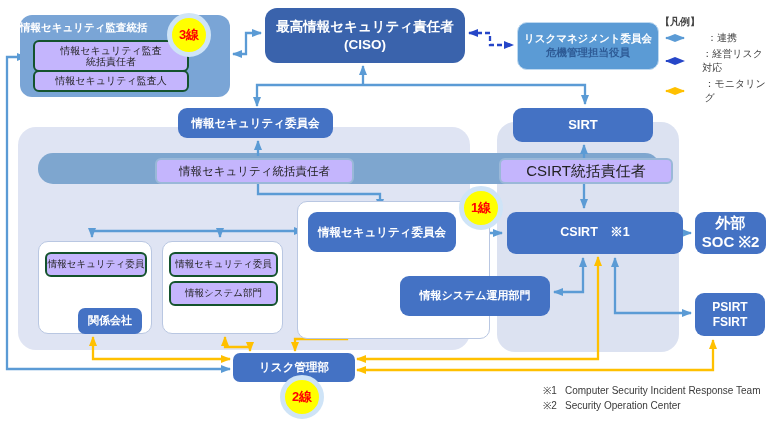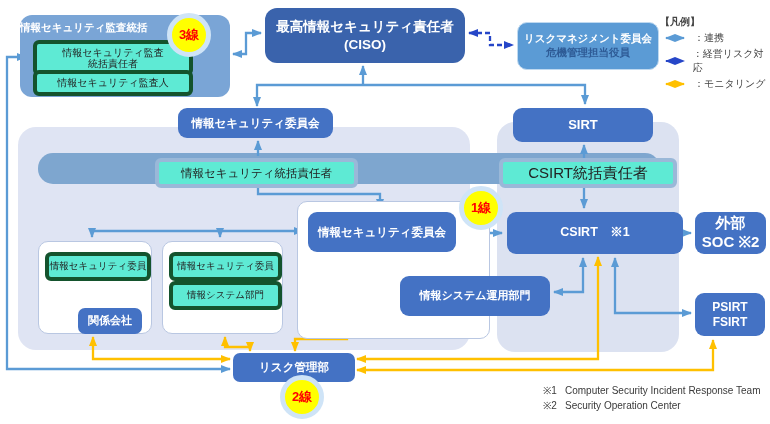--- a/index.html
+++ b/index.html
@@ -4,40 +4,40 @@
 <style>
   html,body{margin:0;padding:0;background:#fff;}
   .stage{position:relative;width:770px;height:424px;background:#fff;
          font-family:"Liberation Sans",sans-serif;overflow:hidden;}
   .panel{position:absolute;background:#dfe4f3;border-radius:18px;}
   .band{position:absolute;left:38px;top:153px;width:622px;height:31px;background:#7ea6cf;border-radius:15px;}
   .subpanel{position:absolute;background:#fff;border:1px solid #b9c7e2;border-radius:10px;}
   .bbox{position:absolute;background:#4472c4;color:#fff;font-weight:bold;display:flex;
         flex-direction:column;align-items:center;justify-content:center;text-align:center;
         border-radius:9px;line-height:1.25;}
-  .chip{position:absolute;background:#5eead4;border:4px solid #14532d;border-radius:6px;display:flex;
+  .chip{position:absolute;background:#c4b5fd;border:2px solid #14532d;border-radius:6px;display:flex;
         flex-direction:column;align-items:center;justify-content:center;text-align:center;color:#222;}
   .badge{position:absolute;width:34px;height:34px;background:#ffff00;border:5px solid #cfe4f7;
          border-radius:50%;display:flex;align-items:center;justify-content:center;
          color:#ff0000;font-weight:bold;font-size:13px;}
   .wires{position:absolute;left:0;top:0;pointer-events:none;}
   .audit{position:absolute;left:20px;top:15px;width:210px;height:82px;background:#7aa5d6;border-radius:12px;}
   .audit-title{position:absolute;left:0;top:6px;width:100%;padding-right:42px;box-sizing:border-box;
                text-align:left;color:#fff;font-weight:bold;font-size:10.5px;}
   .ciso{position:absolute;left:265px;top:8px;width:200px;height:55px;background:#3a63ac;border-radius:12px;
         color:#fff;font-weight:bold;font-size:13.5px;display:flex;flex-direction:column;
         align-items:center;justify-content:center;line-height:1.3;}
   .riskcom{position:absolute;left:517px;top:22px;width:140px;height:46px;background:#5b9bd5;
            border:1px solid #bfd9f0;border-radius:10px;display:flex;flex-direction:column;
            align-items:center;justify-content:center;line-height:1.3;}
   .riskcom .l1{color:#fff;font-weight:bold;font-size:10.5px;}
   .riskcom .l2{color:#2e5b96;font-weight:bold;font-size:10.5px;}
   .legend{position:absolute;left:660px;top:15px;width:110px;font-size:10px;color:#444;}
   .legend .ttl{font-weight:bold;margin-bottom:2px;}
-  .legend .row{display:flex;align-items:center;gap:4px;margin-bottom:2px;}
+  .legend .row{display:flex;align-items:center;gap:17px;margin-bottom:2px;}
   .notes{position:absolute;left:543px;top:384px;font-size:10px;color:#3a3a3a;line-height:1.45;}
   .notes .row{display:flex;}
   .notes .ref{width:22px;}
 </style>
 </head>
 <body>
 
 <div class="stage">
 
   <div class="panel" style="left:18px;top:127px;width:452px;height:223px;"></div>

